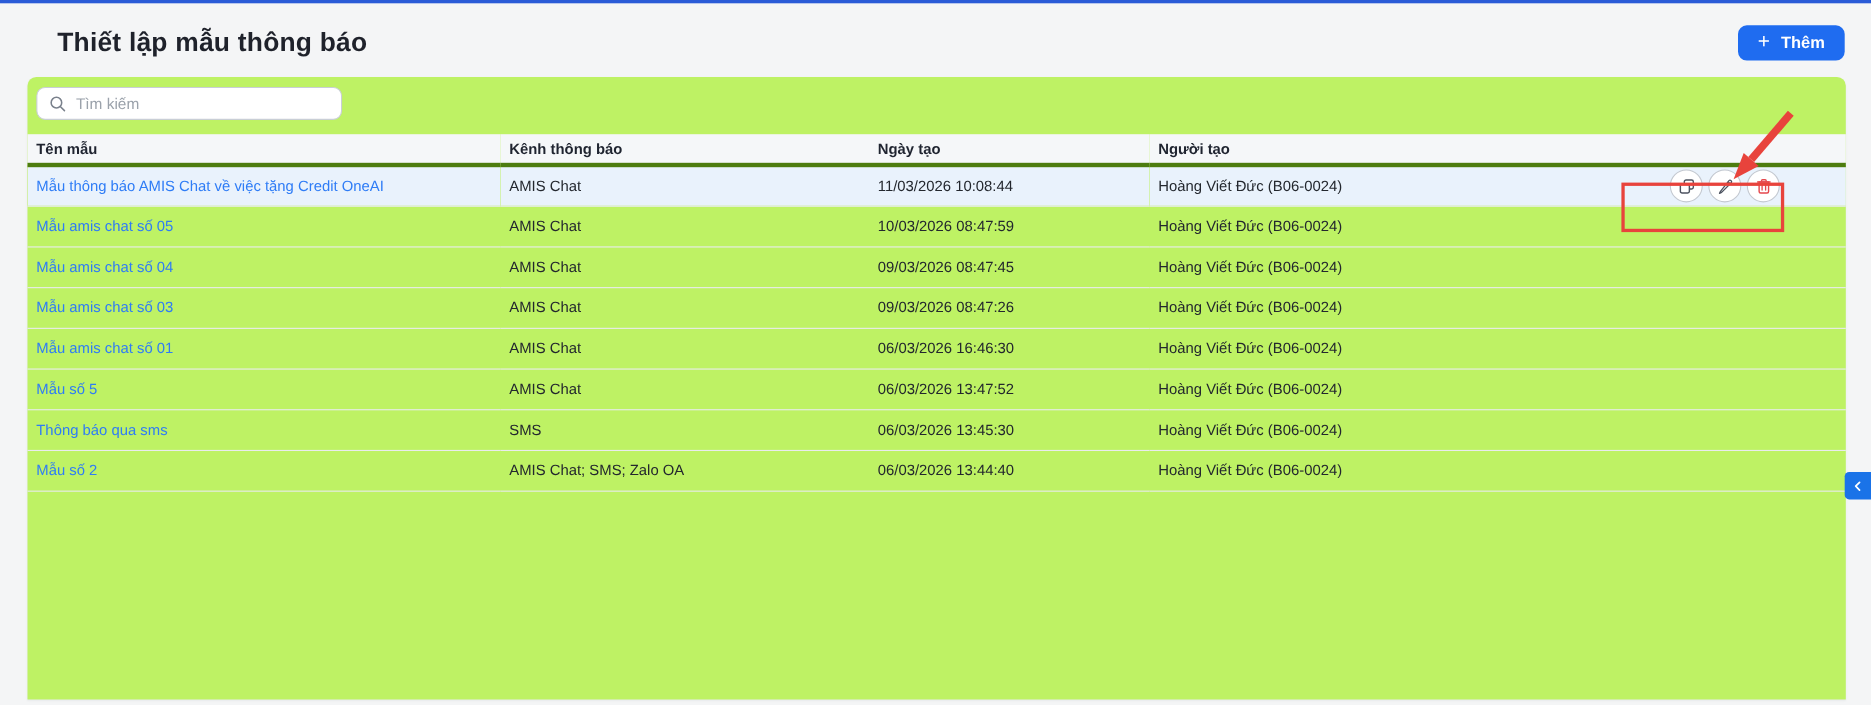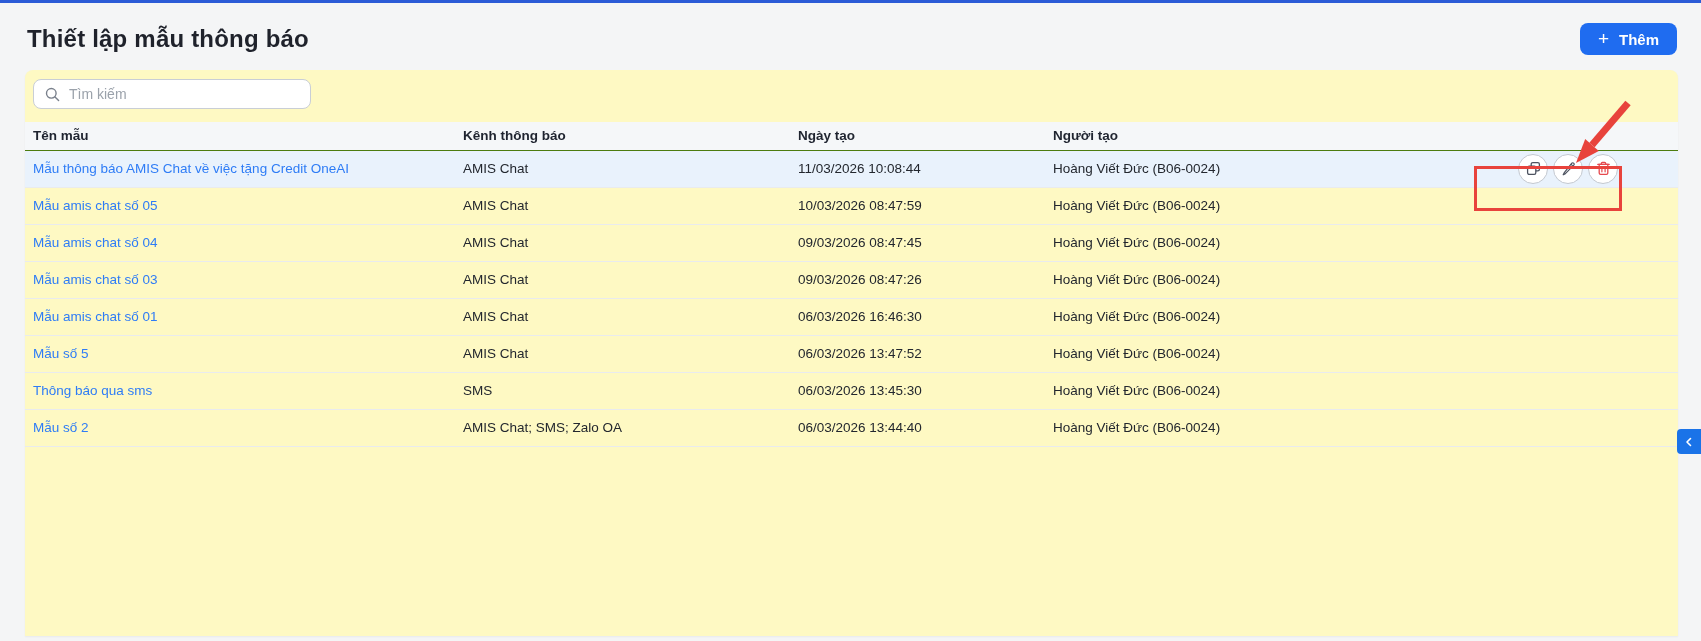--- a/index.html
+++ b/index.html
@@ -10,34 +10,35 @@
     position:relative;
     overflow:hidden;
     color:#23272e;
   }
   .top-accent { height:3px; background:#2b5bd7; }
 
   
   .page-header {
     display:flex; justify-content:space-between; align-items:center;
     padding:20px 24px 15px 27px;
+    margin-left:25px;
   }
   .page-title { font-size:24px; font-weight:700; color:#1f222b; letter-spacing:.2px; }
   .btn-add {
     background:#1f6cf0; color:#fff; border:none; border-radius:8px;
     height:32px; min-width:97px; padding:0 16px;
     font-family:inherit; font-size:15px; font-weight:600;
     display:flex; align-items:center; justify-content:center; gap:10px;
     cursor:pointer;
   }
   .btn-add .plus { font-size:19px; font-weight:400; line-height:1; margin-top:-2px; }
 
   
   .card {
-    background:#fef9c3;
+    background:#bef264;
     margin:0 23px 0 25px;
     height:566px;
     border-radius:8px 8px 0 0;
     box-shadow:0 1px 2px rgba(26,35,56,.05);
   }
   .search-wrap { padding:9px 8px 13px 8px; }
   .search-box {
     width:278px; height:30px;
     border:1px solid #c9ced6; border-radius:8px; background:#fff;
     display:flex; align-items:center; gap:9px; padding:0 11px;
@@ -47,21 +48,21 @@
     font-family:inherit; font-size:14px; color:#333;
   }
   .search-box input::placeholder { color:#9ba2ab; }
 
   
   table { width:100%; border-collapse:collapse; table-layout:fixed; }
   thead th {
     background:#f5f7f9;
     text-align:left; font-size:13.5px; font-weight:700; color:#1f2430;
     height:28px; padding:0 8px;
-    border-bottom:1px solid #4d7c0f;
+    border-bottom:4px solid #4d7c0f;
   }
   tbody td {
     height:37px; padding:0 8px;
     font-size:13.5px; color:#23272e;
     border-bottom:1px solid #e9ebee;
     white-space:nowrap; overflow:hidden; text-overflow:ellipsis;
   }
   tr.highlighted td { background:#e9f2fc;margin-left:29px; }
   a.tpl-link { color:#2e7cf6; text-decoration:none; cursor:pointer; }
 

